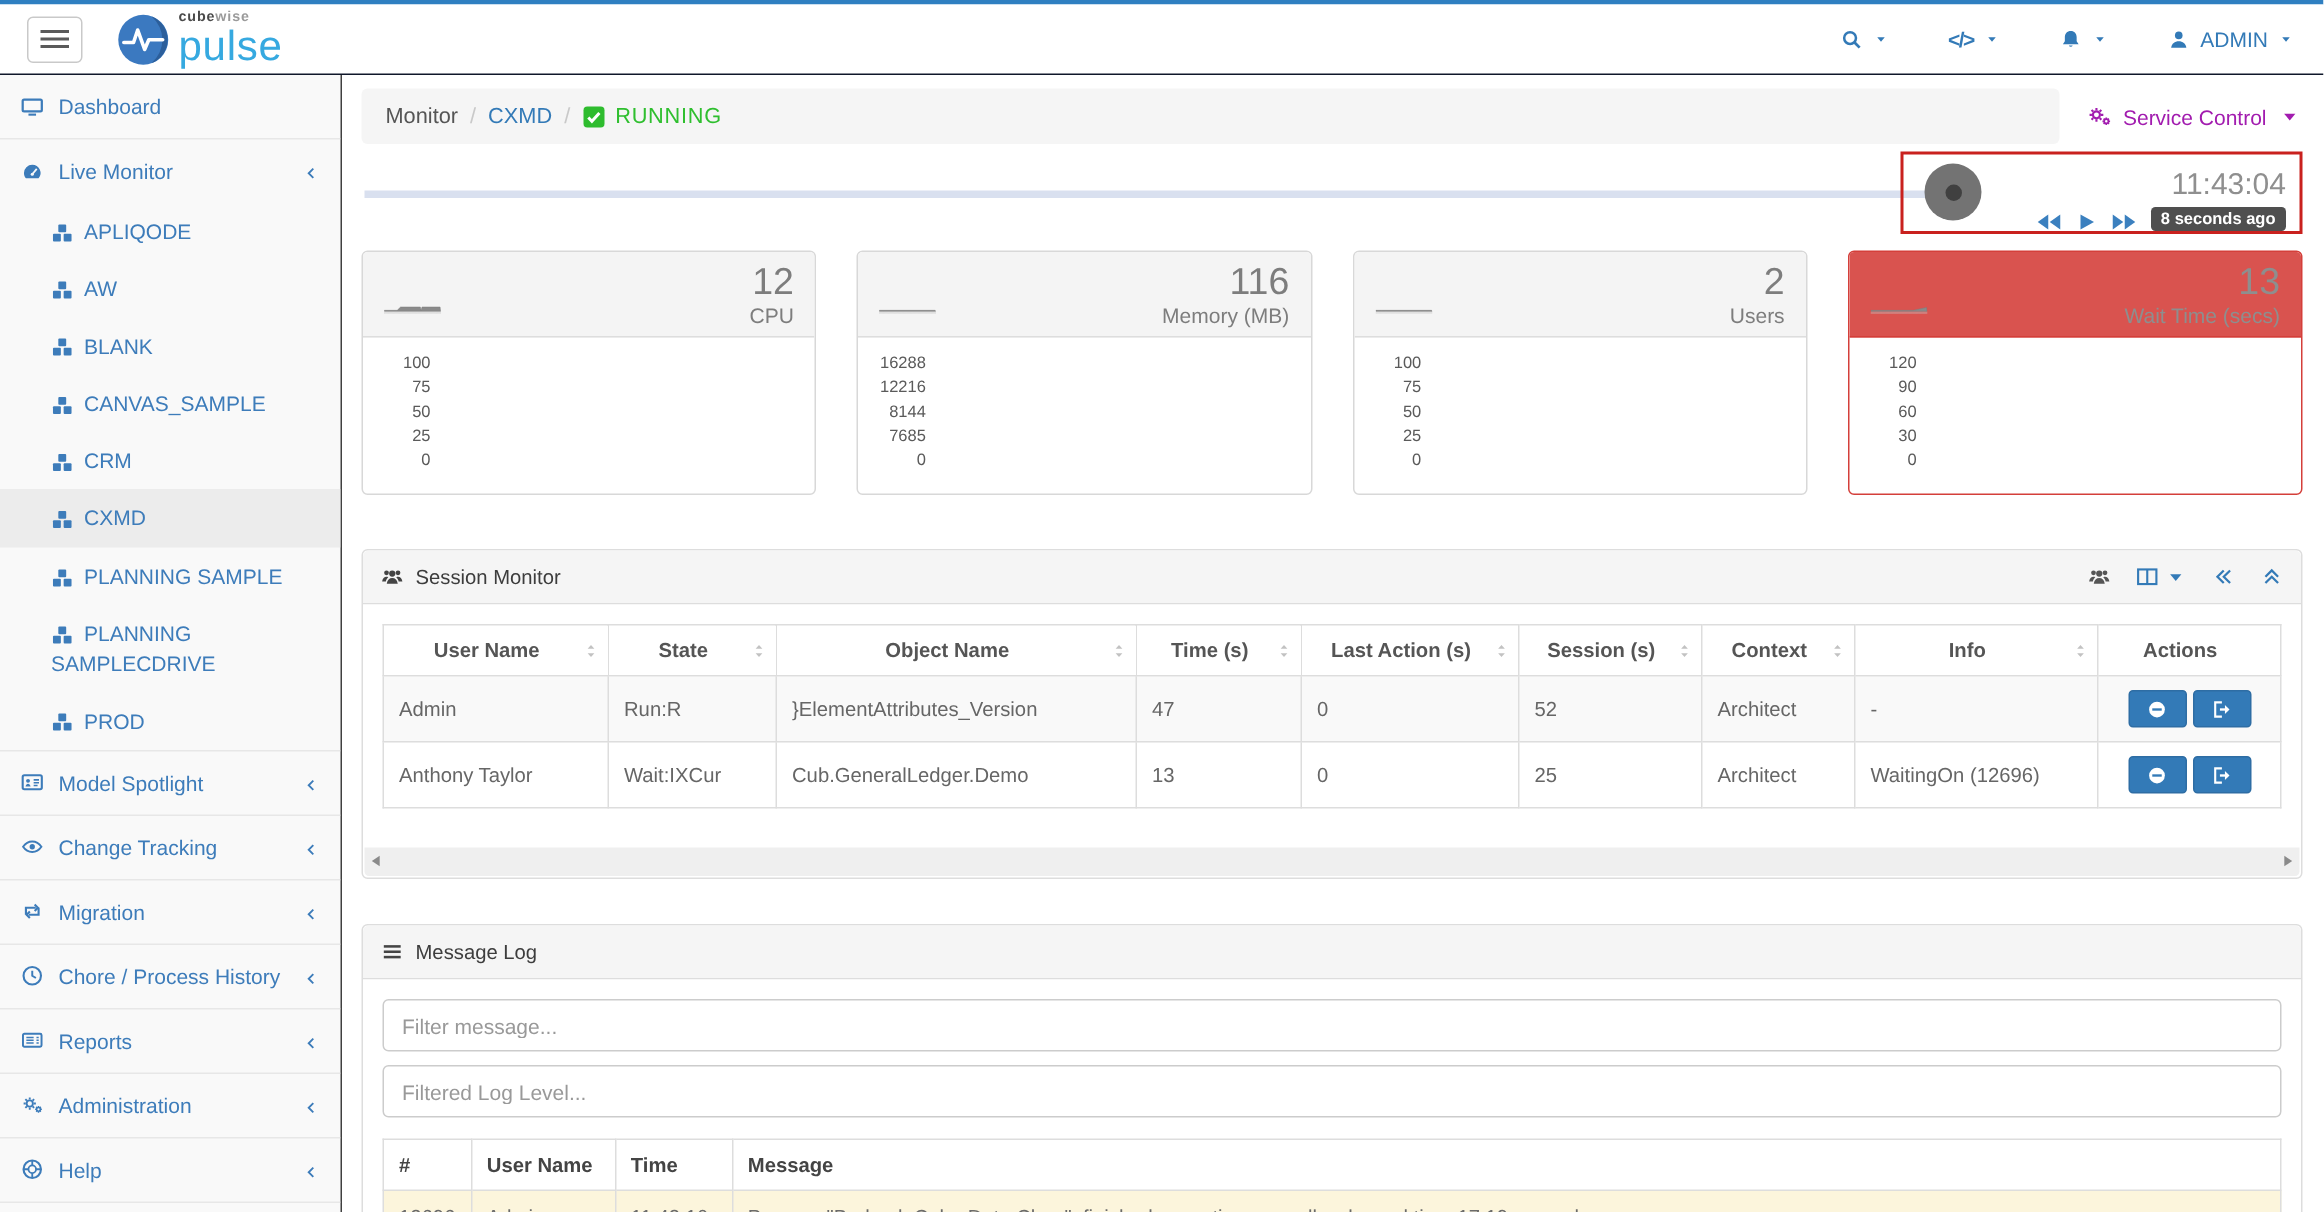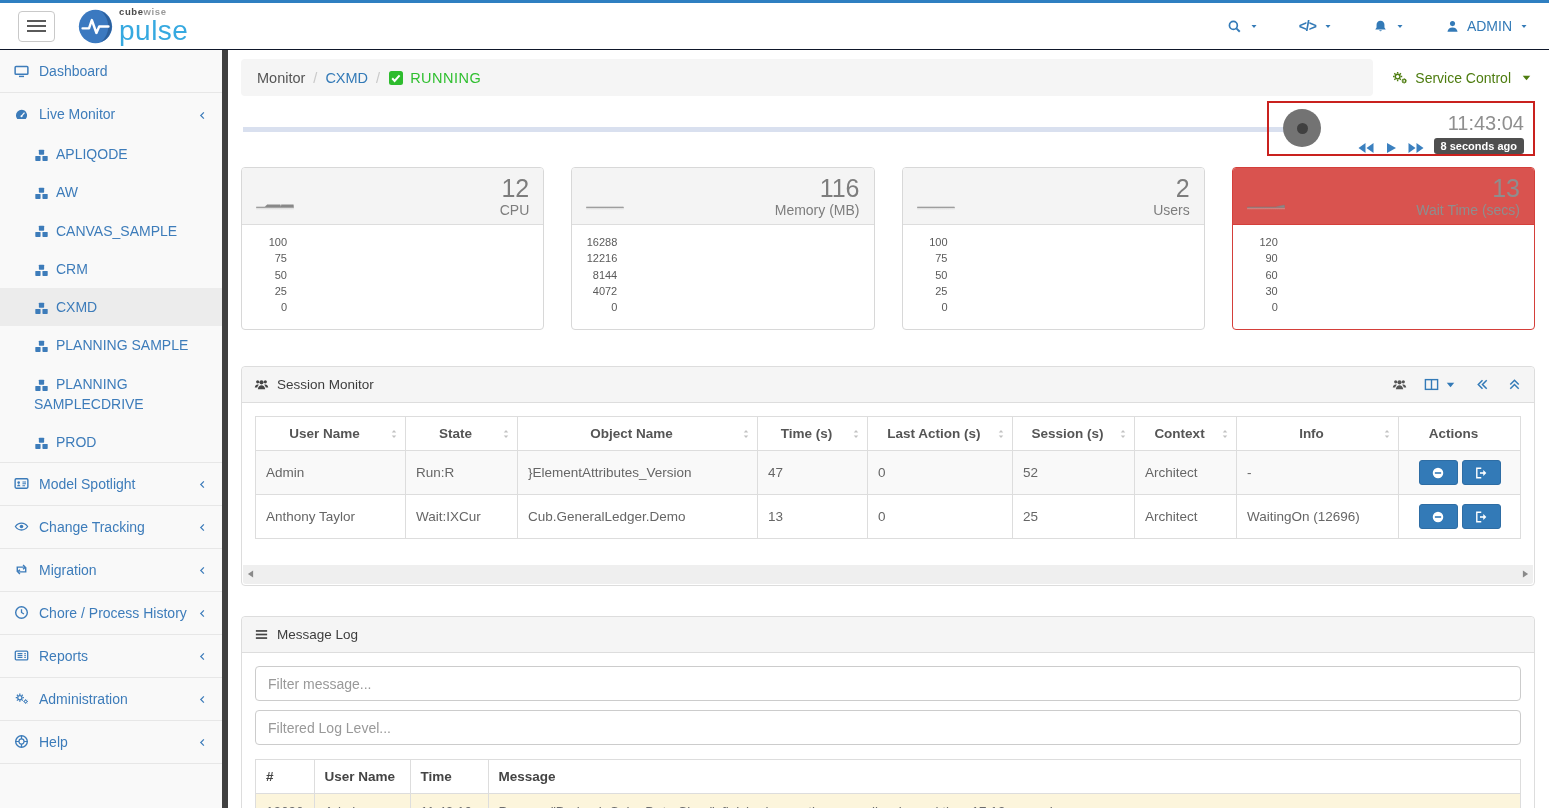--- a/index.html
+++ b/index.html
@@ -21,21 +21,21 @@
   .logo-ic svg { width:37px; height:37px; display:block; }
   .logo-text { margin-left:5px; line-height:1; }
   .logo-top { font-size:9.5px; letter-spacing:.6px; color:#9a9a9a; font-weight:bold; }
   .logo-top b { color:#4a4a4a; }
   .logo-main { font-size:28px; color:#36a9e0; margin-top:0px; letter-spacing:.5px; }
   .topbar-right { margin-left:auto; display:flex; align-items:center; gap:40px; color:#337ab7; }
   .top-item { display:flex; align-items:center; gap:7px; cursor:pointer; font-size:14px; color:#337ab7; }
   .code-glyph { font-weight:bold; font-size:14px; letter-spacing:-1px; }
   
   .layout { display:flex; height:758px; }
-  .sidebar { width:228px; flex:none; background:#f9f9f9; border-right:6px solid #404040; overflow:hidden; }
+  .sidebar { width:228px; flex:none; background:#f9f9f9; border-right:1px solid #404040; overflow:hidden; }
   .side-item { display:flex; align-items:center; gap:10px; padding:13px 14px;
                color:#3d7cba; font-size:14px; border-top:1px solid #e7e7e7; cursor:pointer; }
   .side-item:first-child { border-top:none; }
   .side-item .chev { margin-left:auto; }
   .side-sub { padding:9px 10px 9px 34px; color:#3d7cba; font-size:14px; cursor:pointer; line-height:1.45; }
   .side-sub.active { background:#ececec; }
   .side-sub .ic { margin-right:7px; }
   .ic { display:inline-flex; vertical-align:middle; }
   .ic svg { width:15px; height:15px; display:block; }
   .chev svg { width:11px; height:11px; }
@@ -43,21 +43,21 @@
   
   .main { flex:1; padding:9px 14px 0 13px; overflow:hidden; }
   .crumb-row { display:flex; align-items:center; }
   .breadcrumb { flex:1; height:37px; background:#f5f5f5; border-radius:4px;
                 display:flex; align-items:center; padding:0 16px; font-size:14.5px; margin-right:18px; }
   .crumb-plain { color:#555; }
   .crumb-sep { color:#c9c9c9; margin:0 8px; }
   .crumb-link { color:#337ab7; cursor:pointer; text-decoration:none; }
   .status { display:flex; align-items:center; gap:6px; color:#2fbf2f; letter-spacing:.5px; }
   .status .ic svg { width:16px; height:16px; }
-  .service-control { display:flex; align-items:center; gap:7px; color:#4d7c0f; font-size:14px; cursor:pointer; text-decoration:none;text-align:right; }
+  .service-control { display:flex; align-items:center; gap:7px; color:#a21caf; font-size:14px; cursor:pointer; text-decoration:none;text-align:right; }
   .service-control .ic svg { width:17px; height:15px; }
   
   .playback { position:relative; height:59px; margin-top:4px; }
   .track { position:absolute; left:2px; right:234px; top:27px; height:5px; background:#d9e0ef; cursor:pointer; }
   .play-box { position:absolute; right:0; top:1px; width:268px; height:55px;
               border:2px solid #c9211e; display:flex; align-items:flex-end; }
   .knob { position:absolute; left:14px; top:6px; width:38px; height:38px; border-radius:50%;
           background:#737373; display:flex; align-items:center; justify-content:center; cursor:grab; }
   .knob-dot { width:11px; height:11px; border-radius:50%; background:#404040; }
   .media { display:flex; align-items:center; gap:10px; margin-left:88px; color:#3b80bf; }
@@ -242,20 +242,27 @@
             <rect x="1.4" y="8.4" width="5.6" height="5.4" rx="0.7"></rect>
             <rect x="9" y="8.4" width="5.6" height="5.4" rx="0.7"></rect>
           </svg>
         </span><span>AW</span></div>
       <div class="side-sub"><span class="ic ">
           <svg viewBox="0 0 16 16" fill="currentColor">
             <rect x="5.2" y="1.8" width="5.6" height="5.4" rx="0.7"></rect>
             <rect x="1.4" y="8.4" width="5.6" height="5.4" rx="0.7"></rect>
             <rect x="9" y="8.4" width="5.6" height="5.4" rx="0.7"></rect>
           </svg>
+        </span><span>BLANK</span></div>
+      <div class="side-sub"><span class="ic ">
+          <svg viewBox="0 0 16 16" fill="currentColor">
+            <rect x="5.2" y="1.8" width="5.6" height="5.4" rx="0.7"></rect>
+            <rect x="1.4" y="8.4" width="5.6" height="5.4" rx="0.7"></rect>
+            <rect x="9" y="8.4" width="5.6" height="5.4" rx="0.7"></rect>
+          </svg>
         </span><span>CANVAS_SAMPLE</span></div>
       <div class="side-sub"><span class="ic ">
           <svg viewBox="0 0 16 16" fill="currentColor">
             <rect x="5.2" y="1.8" width="5.6" height="5.4" rx="0.7"></rect>
             <rect x="1.4" y="8.4" width="5.6" height="5.4" rx="0.7"></rect>
             <rect x="9" y="8.4" width="5.6" height="5.4" rx="0.7"></rect>
           </svg>
         </span><span>CRM</span></div>
       <div class="side-sub active"><span class="ic ">
           <svg viewBox="0 0 16 16" fill="currentColor">
@@ -621,21 +628,21 @@
             <div class="card-meta">
               <div class="card-value">116</div>
               <div class="card-label">Memory (MB)</div>
             </div>
           </div>
           <div class="card-chart">
             <div class="ylabels">
               <div>16288</div>
               <div>12216</div>
               <div>8144</div>
-              <div>4072</div>
+              <div>7685</div>
               <div>0</div>
             </div>
             <div class="spark">
               <svg></svg>
             </div>
           </div>
         </div>
         <div class="card">
           <div class="card-head">
             <span class="ic card-ic" style="color:#6f6f6f">

